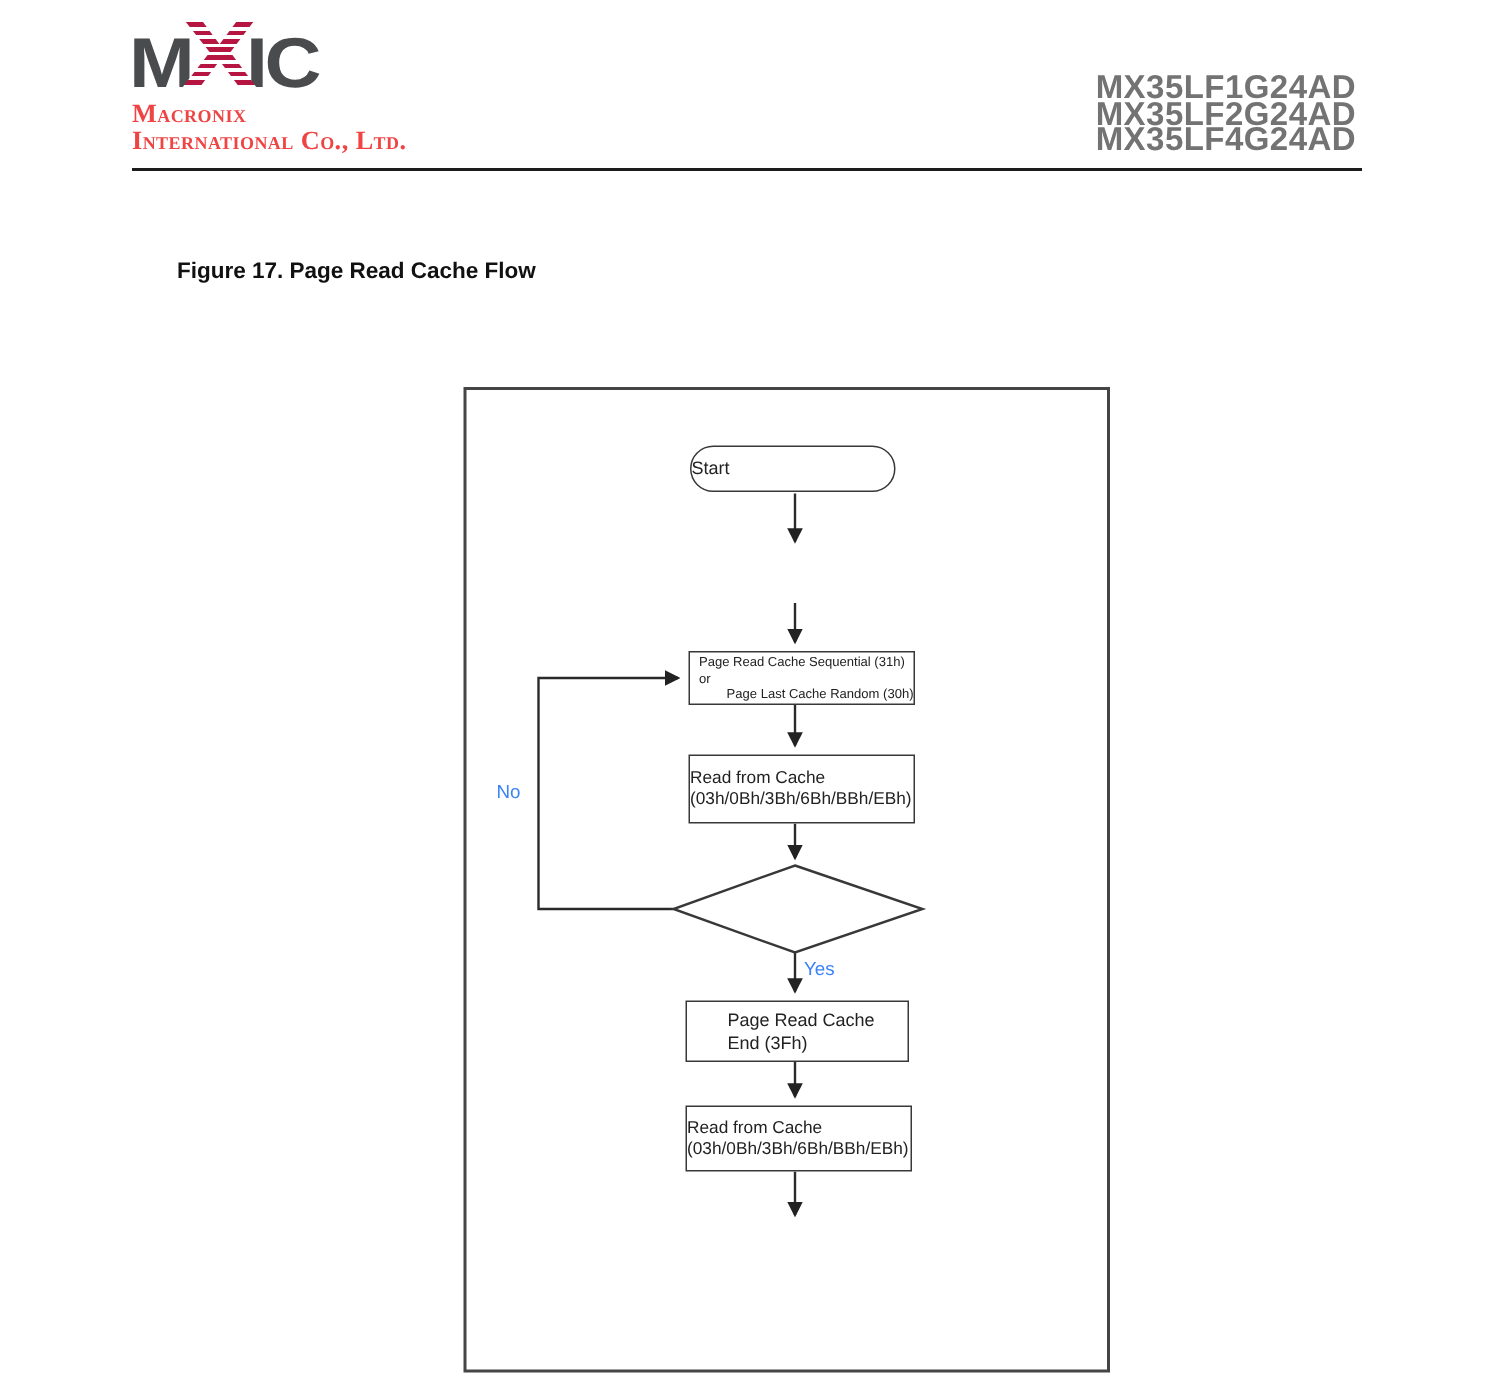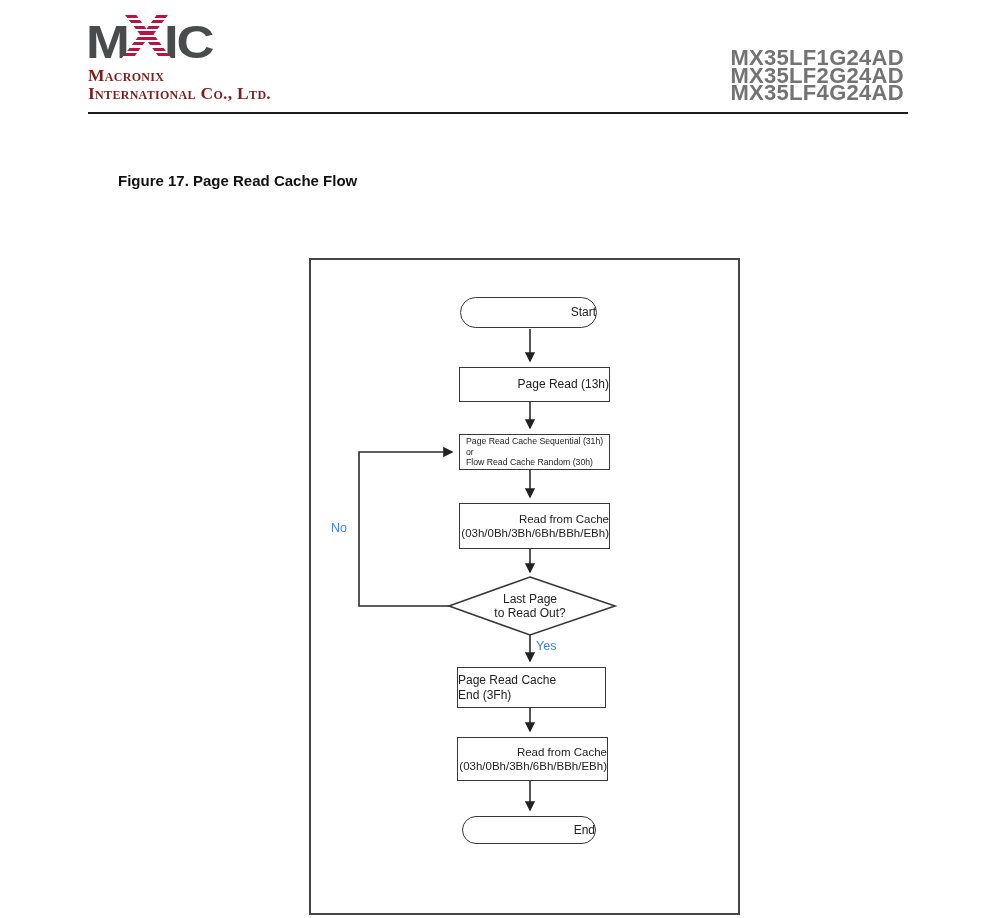--- a/index.html
+++ b/index.html
@@ -48,21 +48,21 @@
     transform-origin: center bottom;
     position: relative;
     z-index: 2;
   }
   .company {
     position: absolute;
     left: 88px;
     top: 66px;
     font-family: "Liberation Serif", serif;
     font-weight: bold;
-    color: #7f1d1d;
+    color: #ef4444;
     font-variant: small-caps;
     line-height: 18px;
     font-size: 17.5px;
     letter-spacing: 0.3px;
   }
   .part-numbers {
     position: absolute;
     top: 49px;
     right: 95px;
     text-align: right;
@@ -107,39 +107,39 @@
     width: 999px; height: 918px;
     z-index: 1;
   }
   .node {
     position: absolute;
     z-index: 2;
     background: #ffffff;
     border: 1.6px solid #383838;
     display: flex;
     flex-direction: column;
-    align-items: flex-end;
+    align-items: flex-start;
     justify-content: center;
     text-align: center;
     font-size: 12px;
     line-height: 15px;
     color: #222222;
   }
   .node.stadium { border-radius: 16px; }
   .node-start   { left: 460px; top: 297px; width: 137px; height: 31px; }
   .node-pageread{ left: 459px; top: 367px; width: 151px; height: 35px; }
   .node-cacheseq{
     left: 459px; top: 434px; width: 151px; height: 36px;
-    align-items: flex-start; text-align: left;
+    align-items: flex-end; text-align: left;
     padding-left: 6px; font-size: 8.7px; line-height: 10.5px;
   }
   .node-readcache1 { left: 459px; top: 503px; width: 151px; height: 46px; font-size: 11.5px; line-height: 14.5px; }
   .node-cacheend {
     left: 457px; top: 667px; width: 149px; height: 41px;
-    align-items: flex-start; text-align: left; 
+    align-items: flex-start; text-align: left; padding-left: 27px;
   }
   .node-readcache2 { left: 457px; top: 737px; width: 151px; height: 44px; font-size: 11.5px; line-height: 14.5px; }
   .node-end { left: 462px; top: 816px; width: 134px; height: 28px; border-radius: 14px; }
 
   .diamond-text {
     position: absolute;
     left: 449px; top: 583px; width: 162px; height: 46px;
     z-index: 2;
     display: flex; flex-direction: column;
     align-items: center; justify-content: center;
@@ -201,49 +201,39 @@
       <line x1="530" y1="781" x2="530" y2="810" marker-end="url(#arrow)"></line>
       <polyline points="449,606 359,606 359,452 452,452" marker-end="url(#arrow)"></polyline>
       <polygon points="530,577 615,606 530,635 449,606" fill="#ffffff" stroke="#383838"></polygon>
     </g>
   </svg>
 
   <div class="node stadium node-start">
     <span>Start</span>
   </div>
 
-  <div class="node node-pageread">
-    <span>Page Read (13h)</span>
-  </div>
 
   <div class="node node-cacheseq">
     <span>Page Read Cache Sequential (31h) or</span>
-    <span>Flow Read Cache Random (30h)</span>
+    <span>Page Last Cache Random (30h)</span>
   </div>
 
   <div class="node node-readcache1">
     <span>Read from Cache</span>
     <span>(03h/0Bh/3Bh/6Bh/BBh/EBh)</span>
   </div>
 
-  <div class="diamond-text">
-    <span>Last Page</span>
-    <span>to Read Out?</span>
-  </div>
 
   <div class="edge-label label-yes">Yes</div>
   <div class="edge-label label-no">No</div>
 
   <div class="node node-cacheend">
     <span>Page Read Cache</span>
     <span>End (3Fh)</span>
   </div>
 
   <div class="node node-readcache2">
     <span>Read from Cache</span>
     <span>(03h/0Bh/3Bh/6Bh/BBh/EBh)</span>
   </div>
 
-  <div class="node stadium node-end">
-    <span>End</span>
-  </div>
 
 </div>
 
 </body></html>

